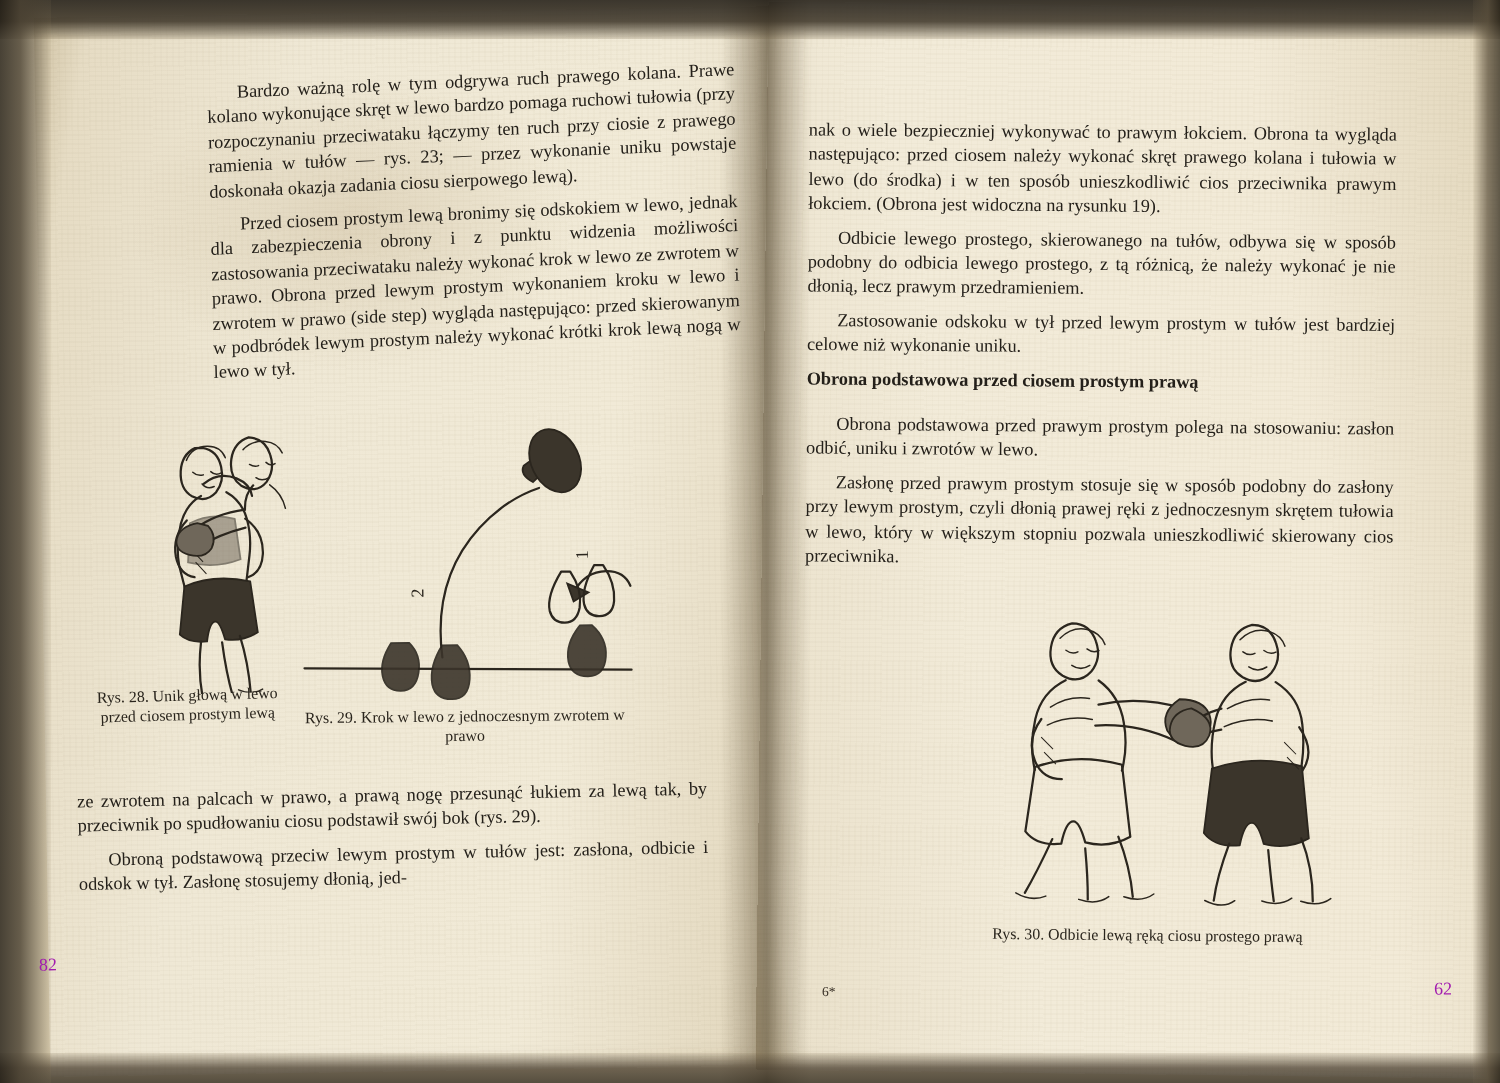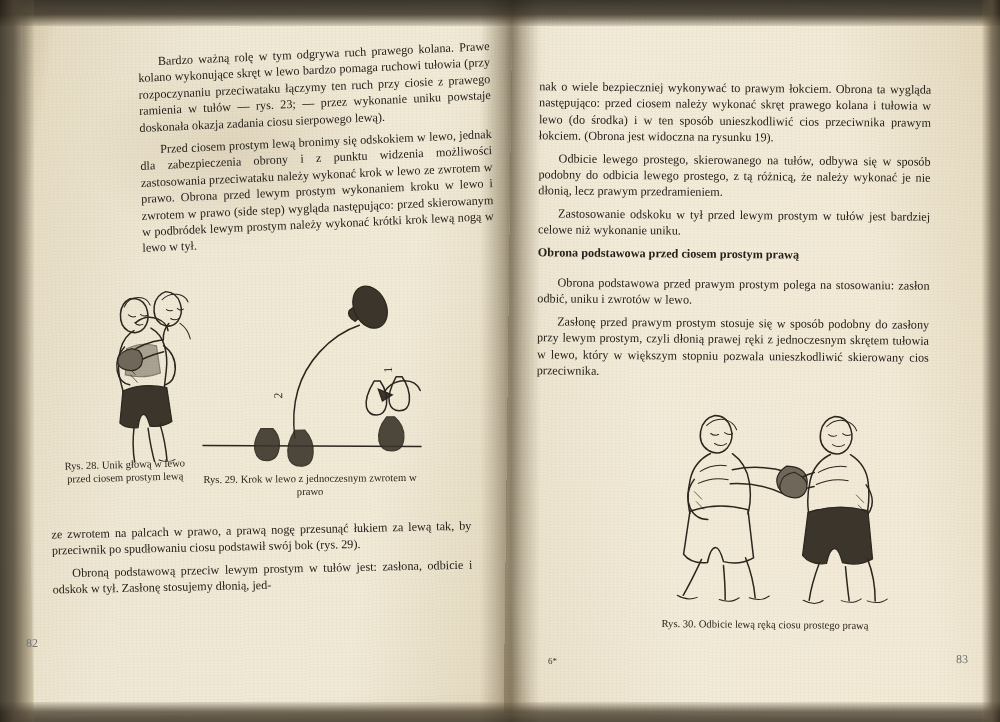--- a/index.html
+++ b/index.html
@@ -175,21 +175,21 @@
   }
   .cap-30 {
     left: 600px; top: 618px; width: 330px;
     transform: rotate(0.6deg);
   }
 
   
   .folio {
     position: absolute;
     font-size: 12px;
-    color: #737373;
+    color: #a21caf;
   }
   .folio-left { left: 26px; top: 636px; transform: rotate(-1deg); }
   .folio-right { left: 956px; top: 652px; transform: rotate(0.6deg); }
   .sig-mark { position: absolute; left: 548px; top: 656px; font-size: 9px; color:#3a3228; }
 
   
   .fig { position: absolute; }
   .fig svg { display: block; }
 
   #fig28 { left: 80px; top: 262px; transform: rotate(-1.8deg); }
@@ -366,14 +366,14 @@
         <path class="ink" d="M240 158 q8 20 8 42"></path>
         <path class="ink-thin" d="M176 200 q12 6 20 0 M214 200 q12 4 20 -2 M240 200 q12 4 20 -2"></path>
         <path class="hatch" d="M228 94 l8 8 M230 104 l8 8"></path>
       </g>
     </svg>
   </div>
 
   <div class="caption cap-30">Rys. 30. Odbicie lewą ręką ciosu prostego prawą</div>
 
   <div class="sig-mark">6*</div>
-  <div class="folio folio-right">83</div>
+  <div class="folio folio-right">62</div>
 </div>
 
 </body></html>

